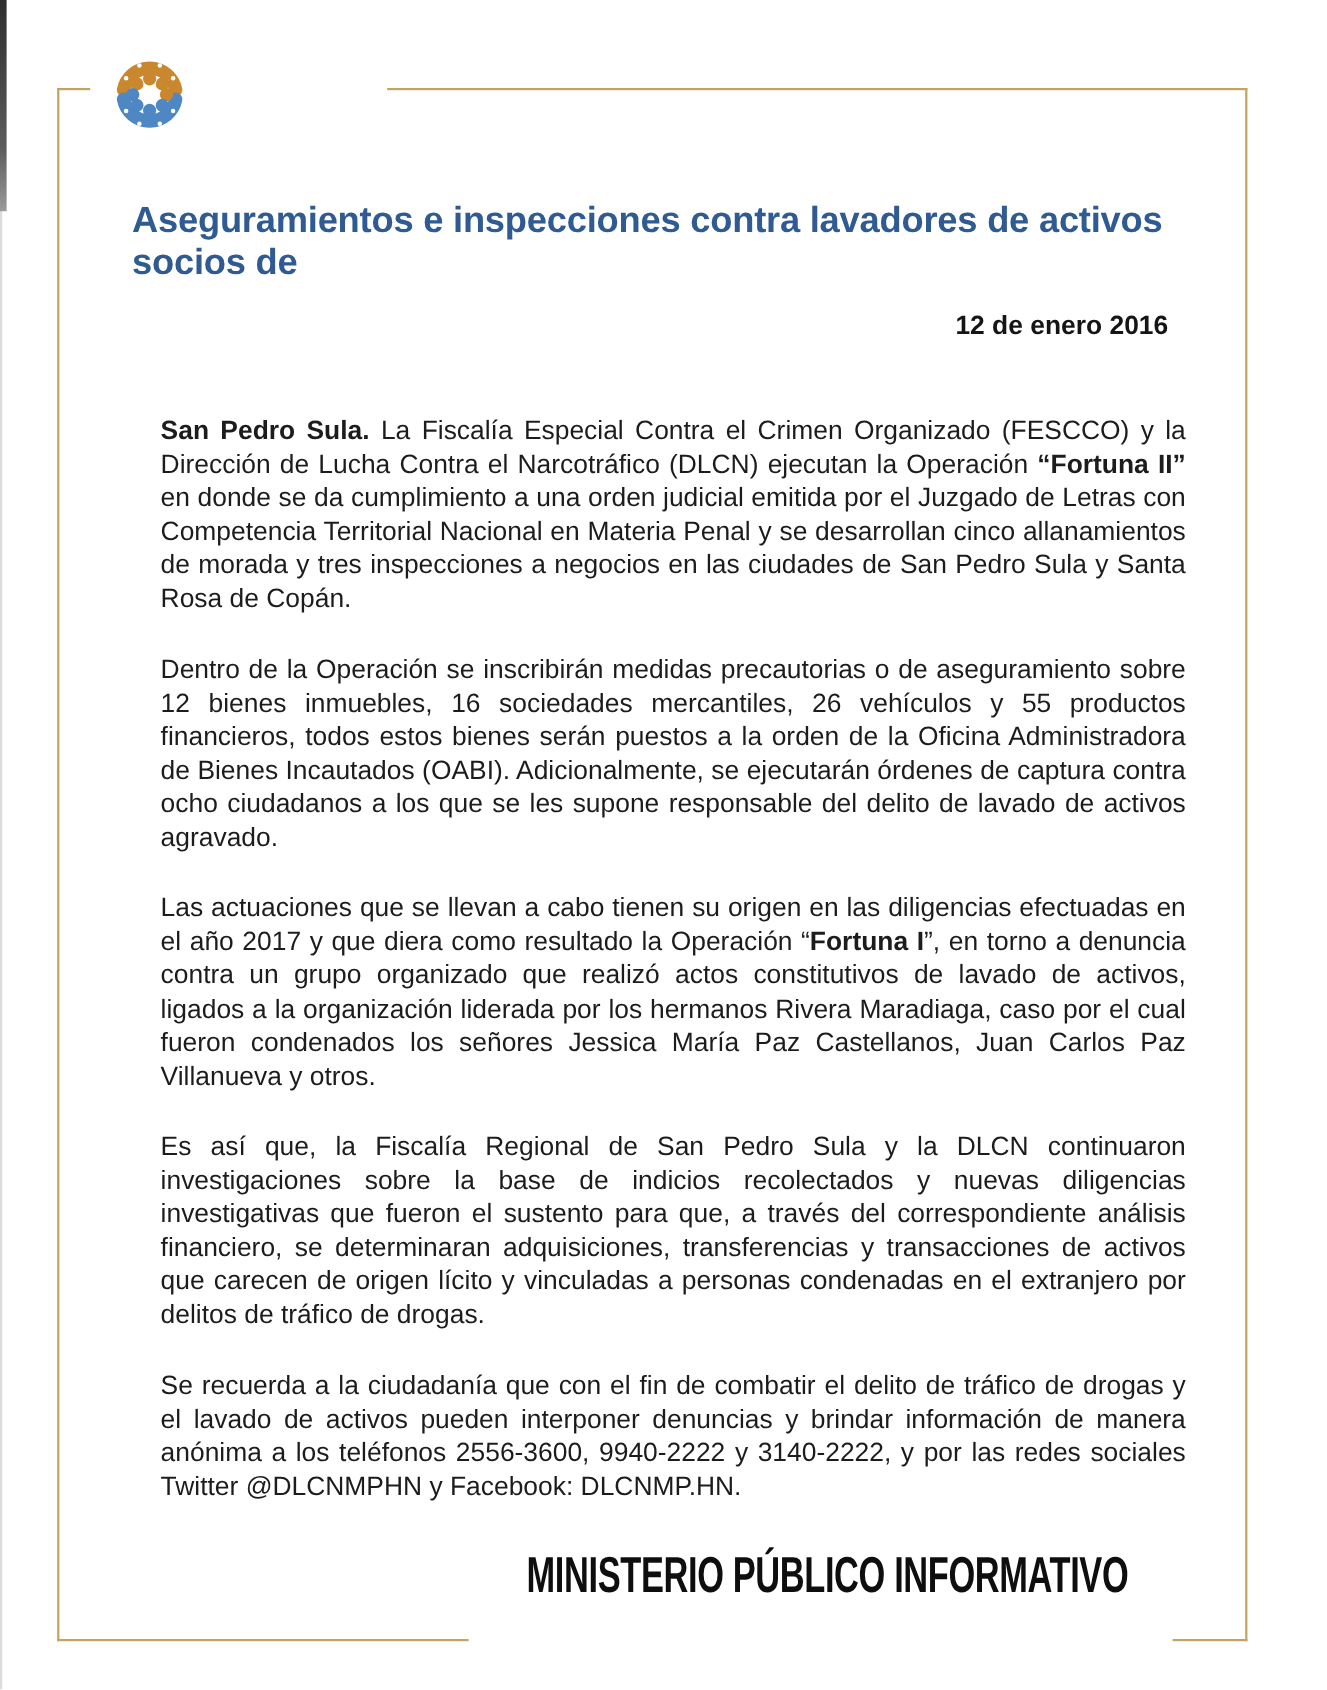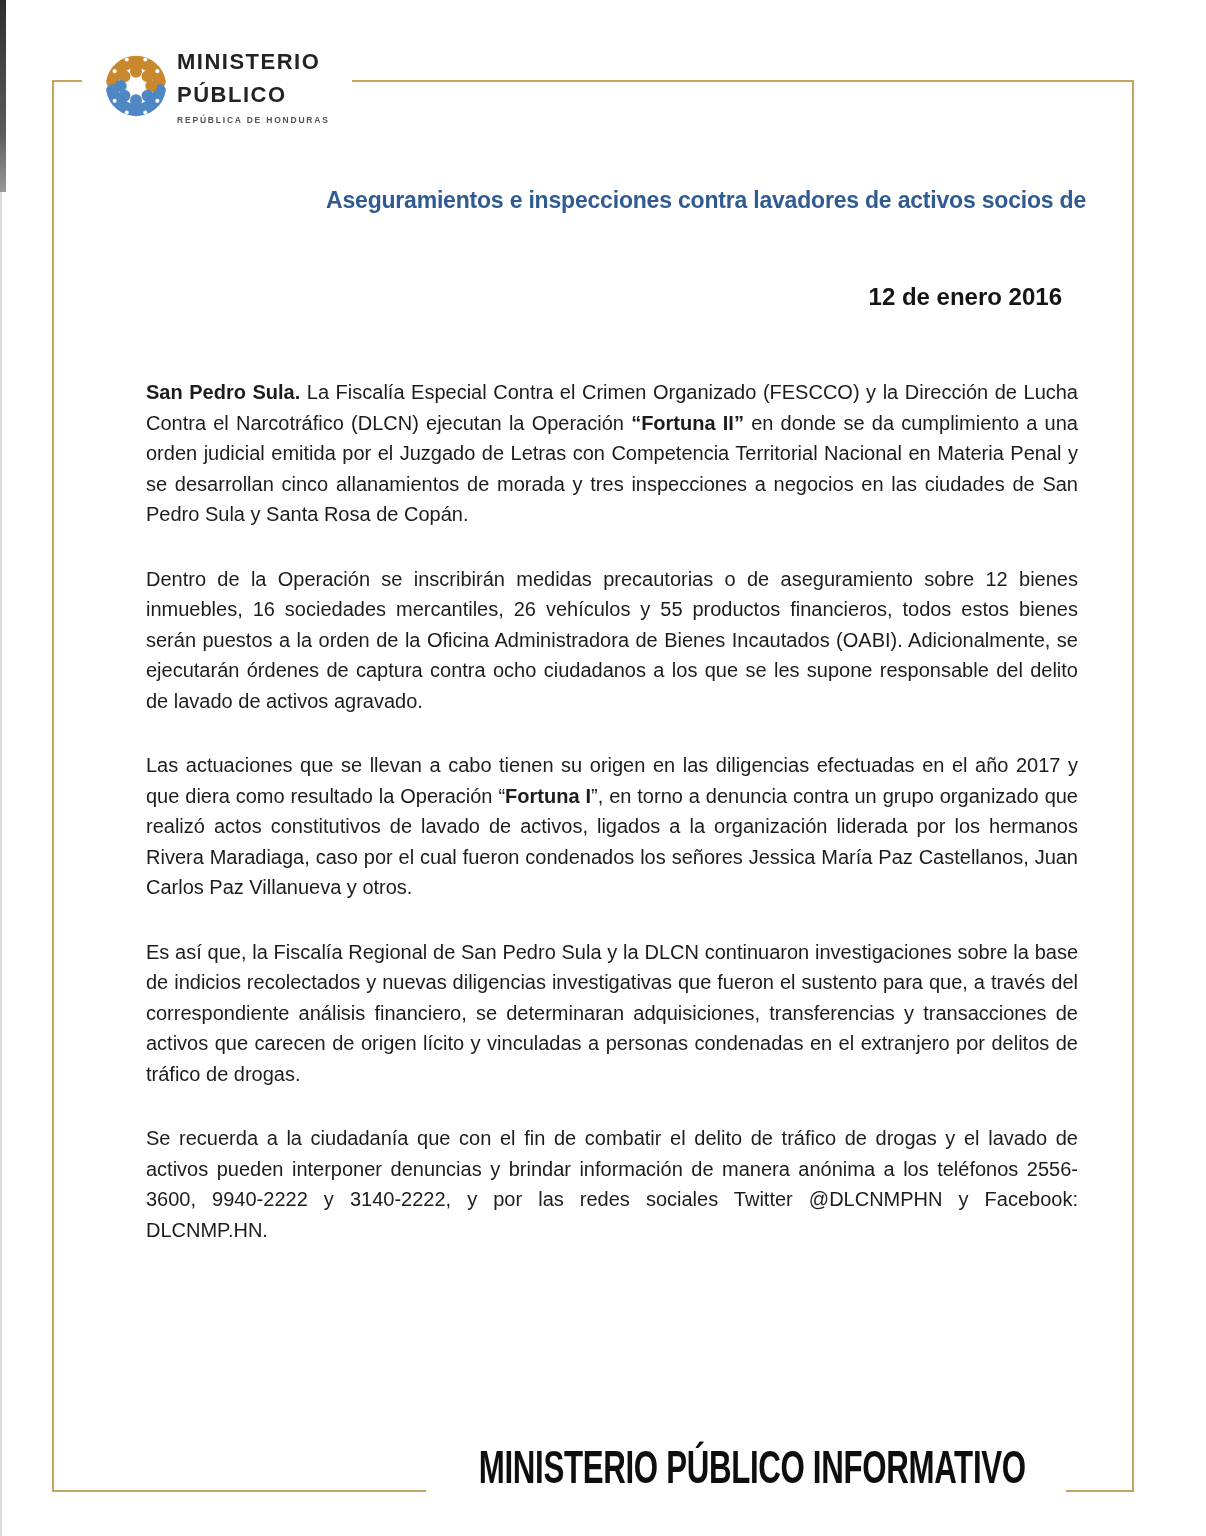--- a/index.html
+++ b/index.html
@@ -27,41 +27,41 @@
   
   .logo{position:absolute;left:98px;top:44px;width:420px;height:90px;}
   .emblem{position:absolute;left:0;top:3px;width:76px;height:78px;}
   .logo-text{position:absolute;left:79px;top:1px;}
   .logo-name{font-weight:bold;color:#232323;font-size:22px;line-height:33px;letter-spacing:1.5px;}
   .logo-sub{margin-top:4px;font-weight:bold;color:#55504b;font-size:8.5px;letter-spacing:1.8px;white-space:nowrap;}
 
   
   .doc-title{
     position:absolute;left:120px;top:181px;width:966px;
-    text-align:right;color:#2f5b92;font-weight:bold;
-    font-size:23px;line-height:38px;letter-spacing:-0.2px;
+    text-align:left;color:#2f5b92;font-weight:bold;
+    font-size:33px;line-height:38px;letter-spacing:-0.2px;
   }
   .doc-date{
     position:absolute;left:146px;top:283px;width:916px;
     text-align:right;font-weight:bold;font-size:24px;color:#151515;
   }
 
   
   .doc-body{position:absolute;left:146px;top:377px;width:932px;}
   .para{
     margin:0 0 34px 0;
-    font-size:20px;line-height:30.5px;
+    font-size:24px;line-height:30.5px;
     text-align:justify;color:#1c1c1c;
   }
   .para:last-child{margin-bottom:16px;}
   .b{font-weight:bold;}
 
   
   .footer{
-    position:absolute;left:428px;top:1444px;width:648px;height:46px;
+    position:absolute;left:428px;top:1408px;width:648px;height:46px;
     display:flex;align-items:center;justify-content:center;
   }
   .footer span{
     font-size:46px;font-weight:bold;color:#0e0e0e;line-height:1;
     white-space:nowrap;letter-spacing:-0.5px;
     transform:scaleX(0.68);transform-origin:center bottom;
   }
 </style>
 </head>
 <body>
@@ -93,25 +93,20 @@
 
     <circle cx="13" cy="26" r="2.2" fill="#ffffff"></circle>
     <circle cx="59" cy="26" r="2.2" fill="#ffffff"></circle>
     <circle cx="26" cy="13.5" r="2.2" fill="#ffffff"></circle>
     <circle cx="46" cy="13.5" r="2.2" fill="#ffffff"></circle>
     <circle cx="13" cy="58" r="2.2" fill="#ffffff"></circle>
     <circle cx="59" cy="58" r="2.2" fill="#ffffff"></circle>
     <circle cx="26" cy="70.5" r="2.2" fill="#ffffff"></circle>
     <circle cx="46" cy="70.5" r="2.2" fill="#ffffff"></circle>
   </svg>
-  <div class="logo-text">
-    <div class="logo-name">MINISTERIO</div>
-    <div class="logo-name">PÚBLICO</div>
-    <div class="logo-sub">REPÚBLICA DE HONDURAS</div>
-  </div>
 </div>
 
 <div class="doc-title">
   <div>Aseguramientos e inspecciones contra lavadores de activos socios de</div>
 </div>
 
 <div class="doc-date">12 de enero 2016</div>
 
 <div class="doc-body">
     <p class="para"><span class="b">San Pedro Sula.</span><span>  La Fiscalía Especial Contra el Crimen Organizado (FESCCO) y la Dirección de Lucha Contra el Narcotráfico (DLCN) ejecutan la Operación </span><span class="b">“Fortuna II”</span><span>  en donde se da cumplimiento a una orden judicial emitida por el Juzgado de Letras con Competencia Territorial Nacional en Materia Penal y se desarrollan cinco allanamientos de morada y tres inspecciones a negocios en las ciudades de San Pedro Sula y Santa Rosa de Copán.</span></p>

